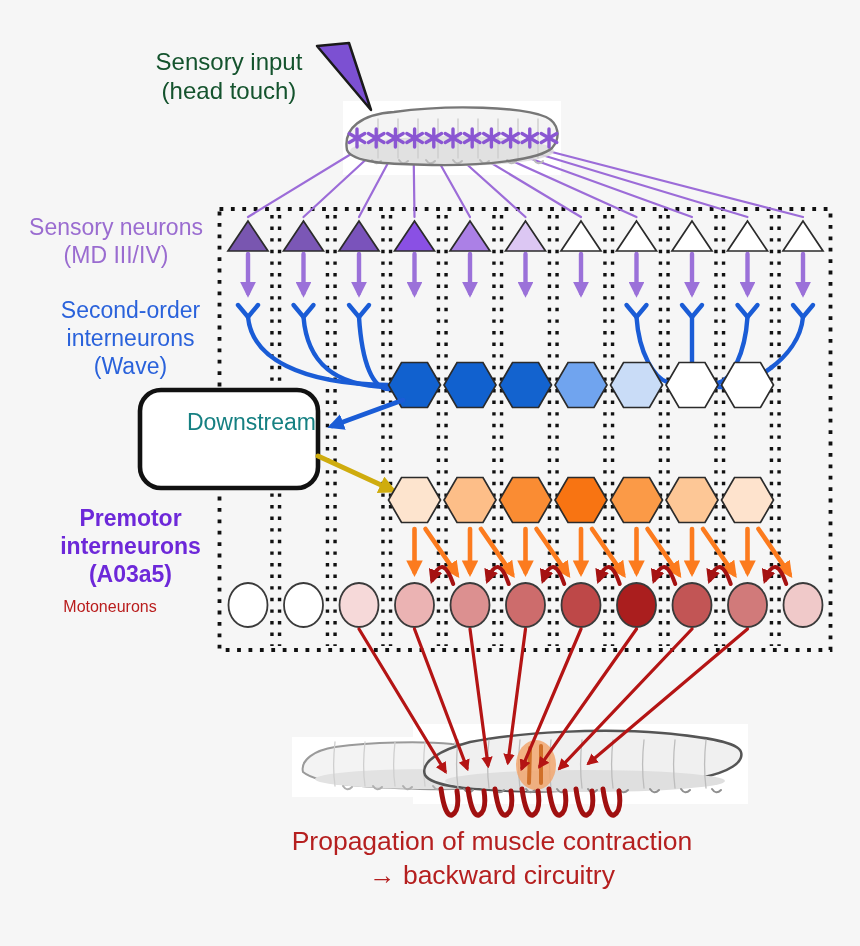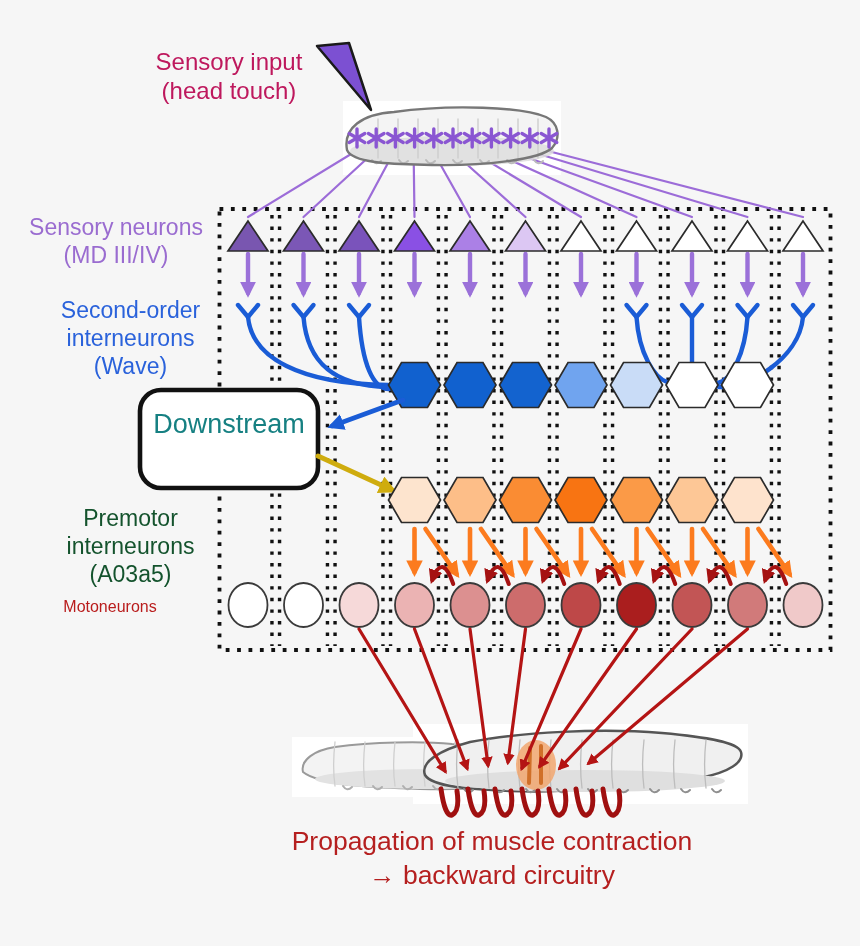--- a/index.html
+++ b/index.html
@@ -298,41 +298,41 @@
           <line x1="470" y1="629" x2="488" y2="765" stroke="#B41414" stroke-width="3.2" stroke-linecap="round" marker-end="url(#ah-red)"></line>
           <line x1="525.5" y1="629" x2="508" y2="762" stroke="#B41414" stroke-width="3.2" stroke-linecap="round" marker-end="url(#ah-red)"></line>
           <line x1="581" y1="629" x2="522" y2="768" stroke="#B41414" stroke-width="3.2" stroke-linecap="round" marker-end="url(#ah-red)"></line>
           <line x1="636.5" y1="629" x2="540" y2="766" stroke="#B41414" stroke-width="3.2" stroke-linecap="round" marker-end="url(#ah-red)"></line>
           <line x1="692" y1="629" x2="560" y2="768" stroke="#B41414" stroke-width="3.2" stroke-linecap="round" marker-end="url(#ah-red)"></line>
           <line x1="747.5" y1="629" x2="589" y2="763" stroke="#B41414" stroke-width="3.2" stroke-linecap="round" marker-end="url(#ah-red)"></line>
         </g>
       </svg>
     </div>
 
-  <div class="lbl" style="left: 118px; top: 47px; width: 222px; font-size: 24px; color: #be185d;">
+  <div class="lbl" style="left: 118px; top: 47px; width: 222px; font-size: 24px; color: #14532d;">
     <div>Sensory input</div>
     <div>(head touch)</div>
   </div>
 
   <div class="lbl" style="left: 12px; top: 205px; width: 208px; font-size: 23px; color: rgb(154, 108, 208); margin-top: 8px;">
     <div>Sensory neurons</div>
     <div>(MD III/IV)</div>
   </div>
 
   <div class="lbl" style="left: 28px; top: 296px; width: 205px; font-size: 23px; color: rgb(42, 98, 219);">
     <div>Second-order</div>
     <div>interneurons</div>
     <div>(Wave)</div>
   </div>
 
-  <div class="lbl" style="left: 142px; top: 408px; width: 174px; font-size: 27px; color: rgb(22, 128, 130);">
+  <div class="lbl" style="left: 142px; top: 408px; width: 174px; font-size: 23px; color: rgb(22, 128, 130); text-align: right;">
     <div>Downstream</div>
   </div>
 
-  <div class="lbl" style="left: 28px; top: 504px; width: 205px; font-size: 23px; color: #14532d;">
+  <div class="lbl" style="left: 28px; top: 504px; width: 205px; font-size: 23px; color: #6d28d9; font-weight: bold;">
     <div>Premotor</div>
     <div>interneurons</div>
     <div>(A03a5)</div>
   </div>
 
   <div class="lbl" style="left: 10px; top: 597px; width: 200px; font-size: 16px; color: #b91c1c;">
     <div>Motoneurons</div>
   </div>
 
   <div class="lbl" style="left: 180px; top: 824px; width: 624px; font-size: 26.5px; line-height: 1.3; color: rgb(181, 31, 31); text-align: center;">

